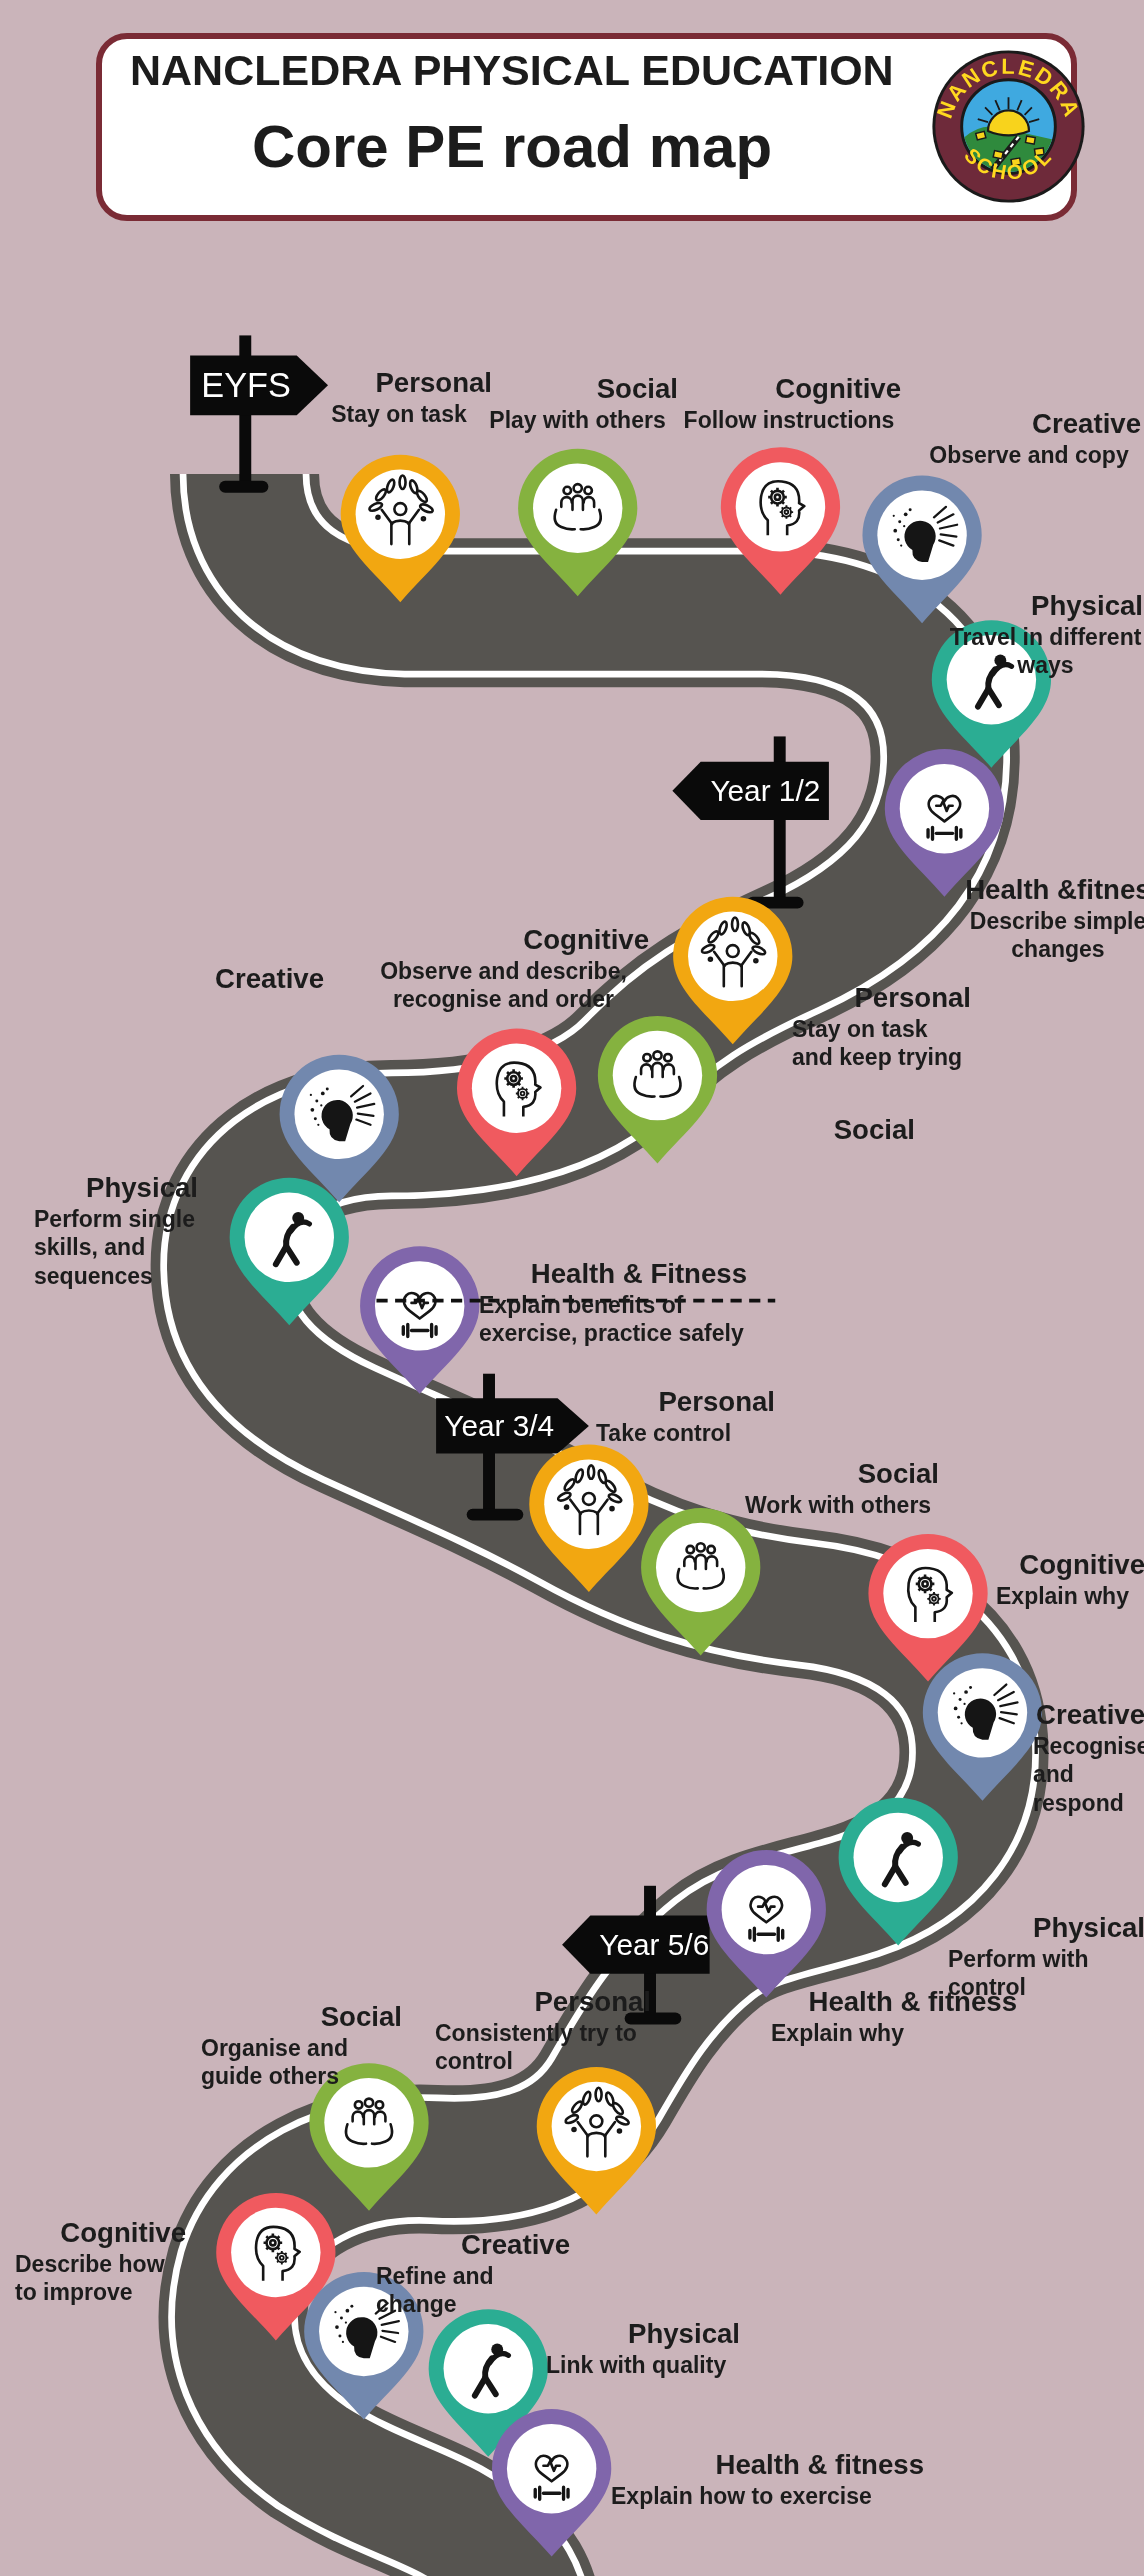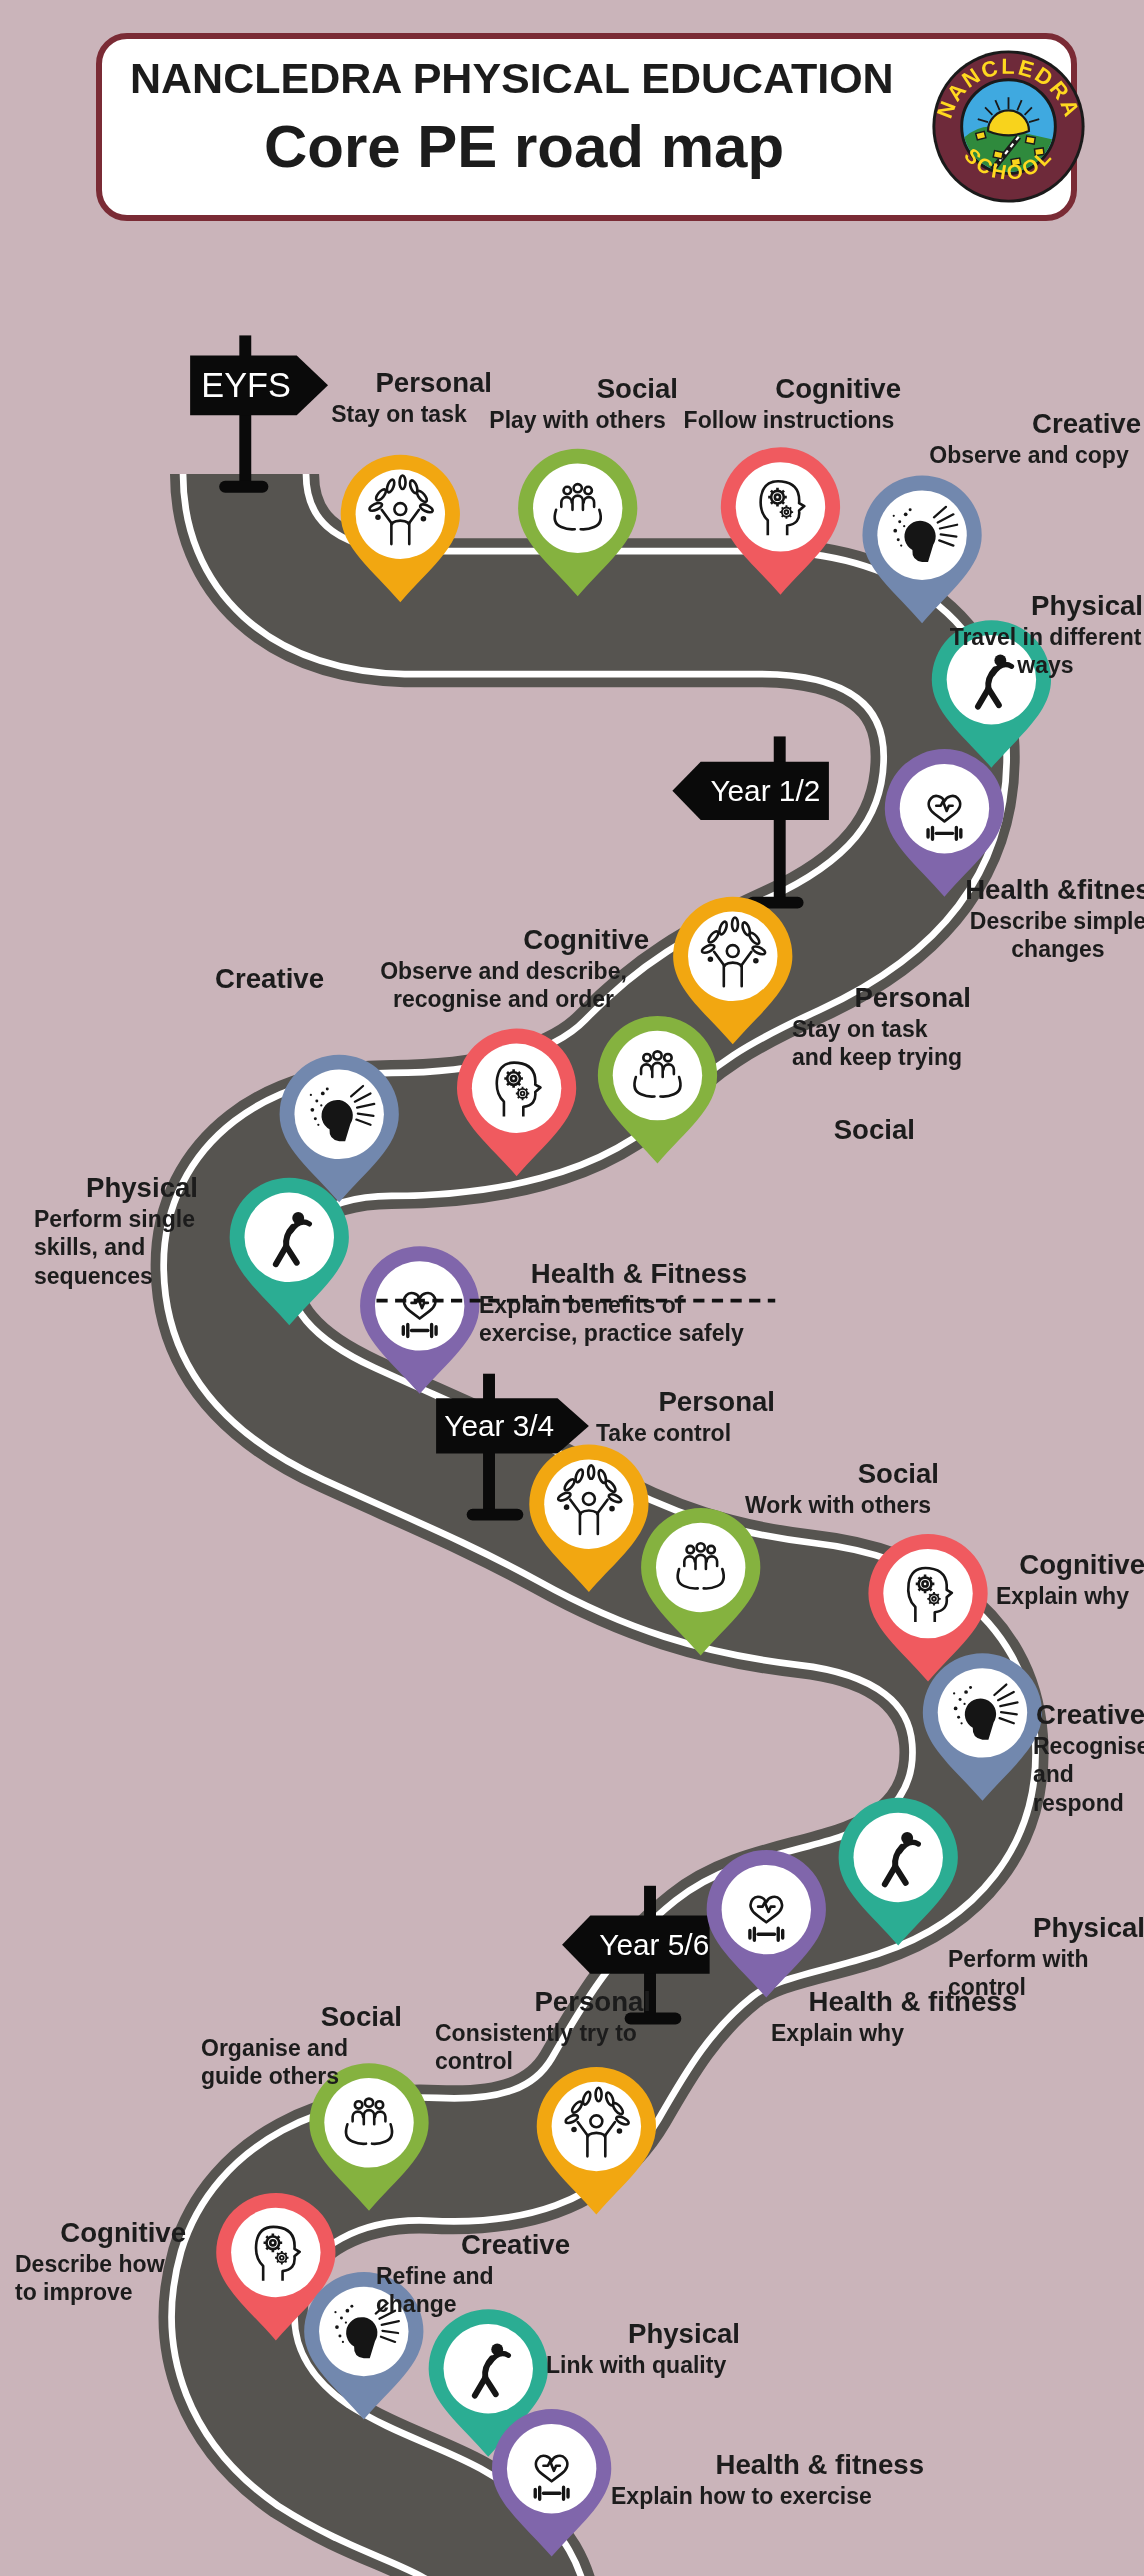--- a/index.html
+++ b/index.html
@@ -1,22 +1,22 @@
 <!DOCTYPE html>
 <html style="font-size:12px"><head>
 <meta charset="utf-8">
 <style>
   html,body{margin:0;padding:0;background:#CAB4BA;}
   #poster{position:relative;width:1145px;height:2576px;background:#CAB4BA;overflow:hidden;
           font-family:"Liberation Sans", sans-serif;color:#1C1C1C;}
   #road-svg{position:absolute;left:0;top:0;width:1145px;height:2576px;}
   .header{position:absolute;left:96px;top:33px;width:981px;height:188px;background:#FFFFFF;
           border:6.7px solid #7A2B35;border-radius:31px;box-sizing:border-box;}
-  .header .title{position:absolute;left:28px;top:15px;font-size:43px;font-weight:bold;letter-spacing:0px;}
-  .header .subtitle{position:absolute;left:12px;top:73px;width:820px;text-align:center;font-size:60px;font-weight:bold;}
+  .header .title{position:absolute;left:28px;top:7px;font-size:43px;font-weight:bold;letter-spacing:0px;}
+  .header .subtitle{position:absolute;left:0;top:73px;width:820px;text-align:center;font-size:60px;font-weight:bold;}
   .logo{position:absolute;left:928px;top:46px;width:161px;height:161px;}
   .lbl{position:absolute;}
   .lbl .t{font-size:27.6px;font-weight:bold;line-height:1.18;text-align:right;}
   .lbl .d{font-size:23px;line-height:1.25;font-weight:bold;}
   .sign-text{font-family:"Liberation Sans", sans-serif;fill:#FFFFFF;}
 </style>
 </head>
 <body>
 
 <div id="poster">

